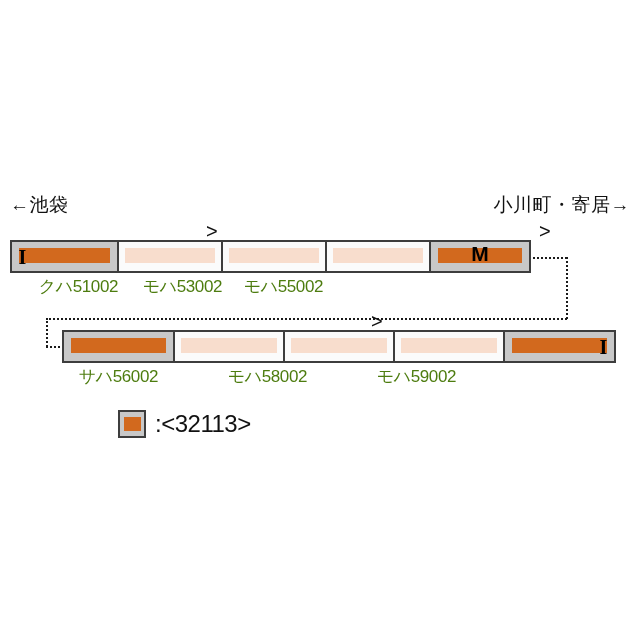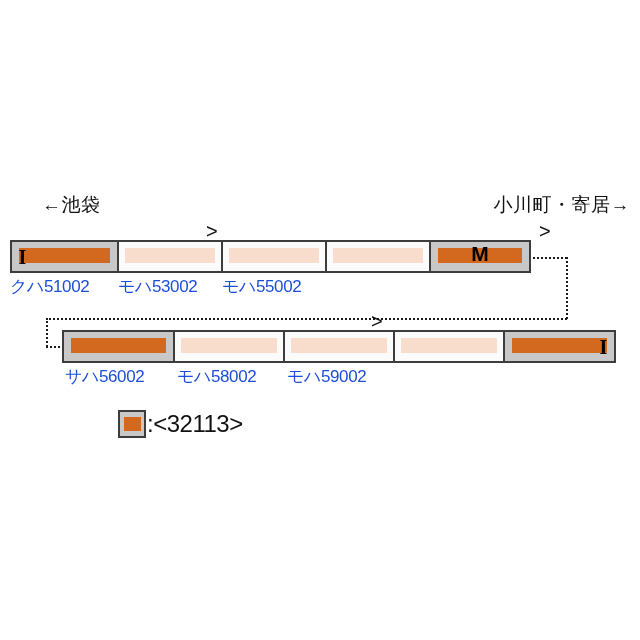--- a/index.html
+++ b/index.html
@@ -26,21 +26,21 @@
 
   
   .dest {
     position: absolute;
     font-size: 19px;
     font-weight: 500;
     letter-spacing: 0.5px;
     white-space: nowrap;
     color: #111111;
   }
-  #dest-left  { left: 10px;  top: 192px; margin-left: 32px; }
+  #dest-left  { left: 10px;  top: 192px; }
   #dest-right { right: 10px; top: 192px; }
 
   
   .train-row {
     position: absolute;
     display: flex;
     height: 33px;
     box-sizing: border-box;
   }
   #row-1 { left: 10px; top: 240px; width: 521px; }
@@ -120,27 +120,27 @@
   #panto-2 { left: 539px; top: 221px; }
   #panto-3 { left: 371px; top: 311px; }
 
   
   .labels {
     position: absolute;
     display: flex;
     height: 24px;
   }
   #labels-1 { left: 10px; top: 275px; width: 521px; }
-  #labels-2 { left: 65px; top: 365px; width: 554px; }
+  #labels-2 { left: 46px; top: 365px; width: 554px; gap: 39px; }
   .labels .lbl {
-    text-align: left;
+    text-align: right;
     font-size: 17px;
     letter-spacing: -0.4px;
     white-space: nowrap;
-    color: #1d4ed8;
+    color: #4d7c0f;
   }
 
   
   .dotline {
     position: absolute;
   }
   .dotline.h {
     height: 0;
     border-top: 2px dotted #1a1a1a;
   }
@@ -180,21 +180,21 @@
   .swatch.light { background: #fbfbfb; }
   .swatch .chip {
     width: 17px;
     height: 14px;
   }
   .swatch.dark  .chip { background: #d2691e; }
   .swatch.light .chip { background: #f8ddcd; }
   .legend-text {
     font-size: 24px;
     letter-spacing: -0.5px;
-    margin-left: 1px;
+    margin-left: 9px;
     color: #111111;
     white-space: nowrap;
   }
 </style>
 </head>
 <body>
 
 <div id="diagram">
 
   <div class="dest" id="dest-left">←池袋</div>

